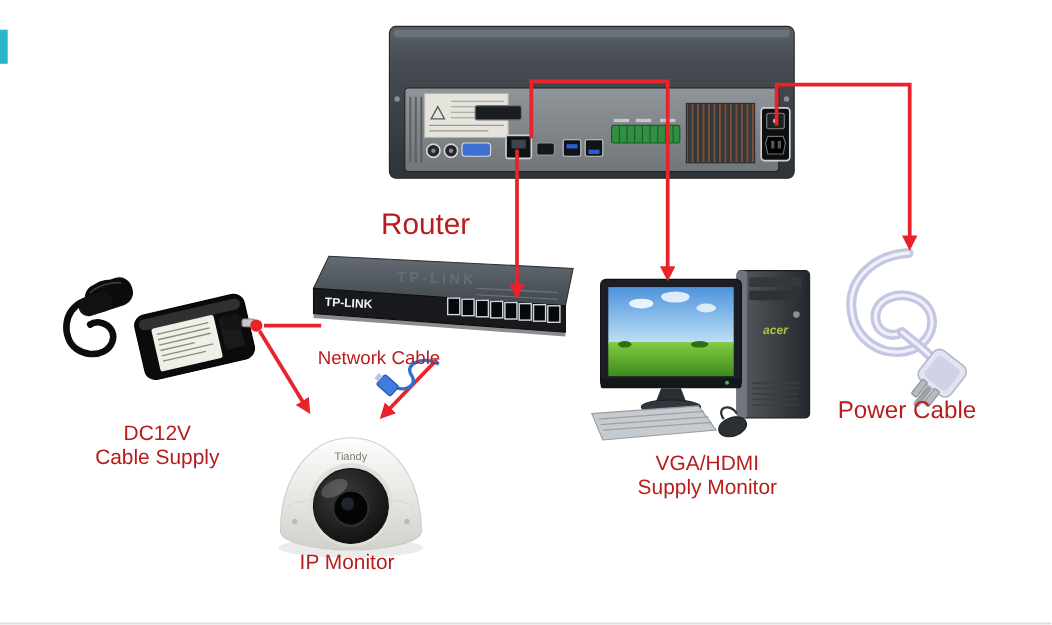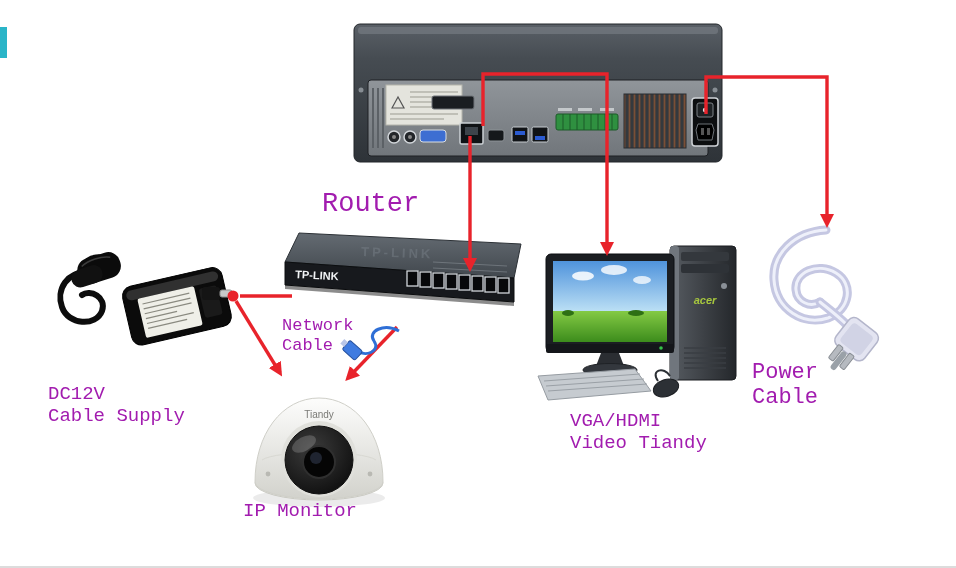--- a/index.html
+++ b/index.html
@@ -1,20 +1,20 @@
 <!DOCTYPE html>
 <html><head>
 <meta charset="utf-8">
 <style>
   html,body{margin:0;padding:0;background:#fff;}
   .canvas{position:relative;width:956px;height:568px;background:#fff;overflow:hidden;
           font-family:"Liberation Serif",serif;}
   .dev{position:absolute;}
-  .lbl{position:absolute;color:#a21caf;line-height:1.15;
-       font-family:Liberation Mono, monospace;}
+  .lbl{position:absolute;color:#b91c1c;text-align:center;line-height:1.15;
+       font-family:Liberation Sans, sans-serif;}
   .lbl-lg{font-size:19px;}
   .accent-bar{position:absolute;left:0;top:27px;width:7px;height:31px;background:#2ab5c8;}
   .bottom-edge{position:absolute;left:0;bottom:0;width:100%;height:2px;background:#dcdcdc;}
   svg{display:block;overflow:visible;}
 </style>
 </head>
 <body>
 
 <div class="canvas">
 
@@ -296,21 +296,21 @@
 
   <div class="lbl" style="left:282px;top:316px;width:125px;font-size:17px">Network Cable</div>
 
   <div class="lbl lbl-lg" style="left:48px;top:384px;width:190px">
     <div>DC12V</div>
     <div>Cable Supply</div>
   </div>
 
   <div class="lbl lbl-lg" style="left:243px;top:501px;width:145px">IP Monitor</div>
 
-  <div class="lbl lbl-lg" style="left:570px;top:411px;width:190px">
+  <div class="lbl lbl-lg" style="left:548px;top:411px;width:190px">
     <div>VGA/HDMI</div>
-    <div>Video Tiandy</div>
+    <div>Supply Monitor</div>
   </div>
 
   <div class="lbl" style="left:752px;top:360px;width:145px;font-size:22px">Power Cable</div>
 
   <div class="bottom-edge"></div>
 </div>
 
 </body></html>

